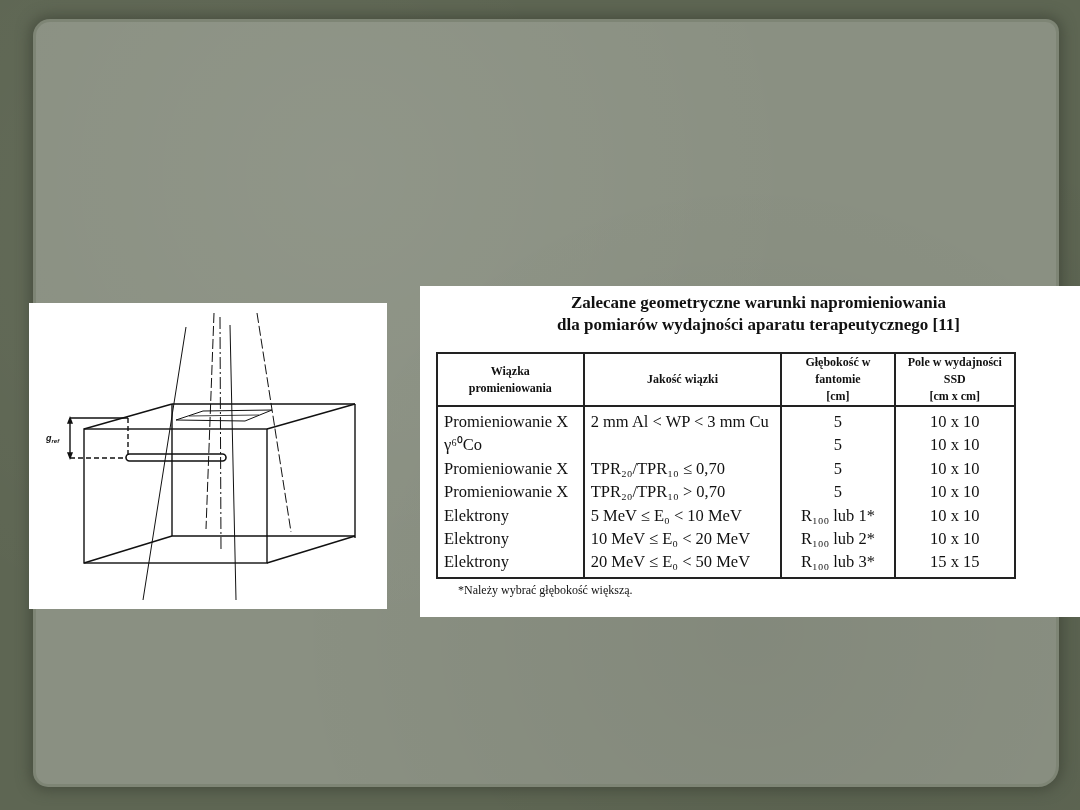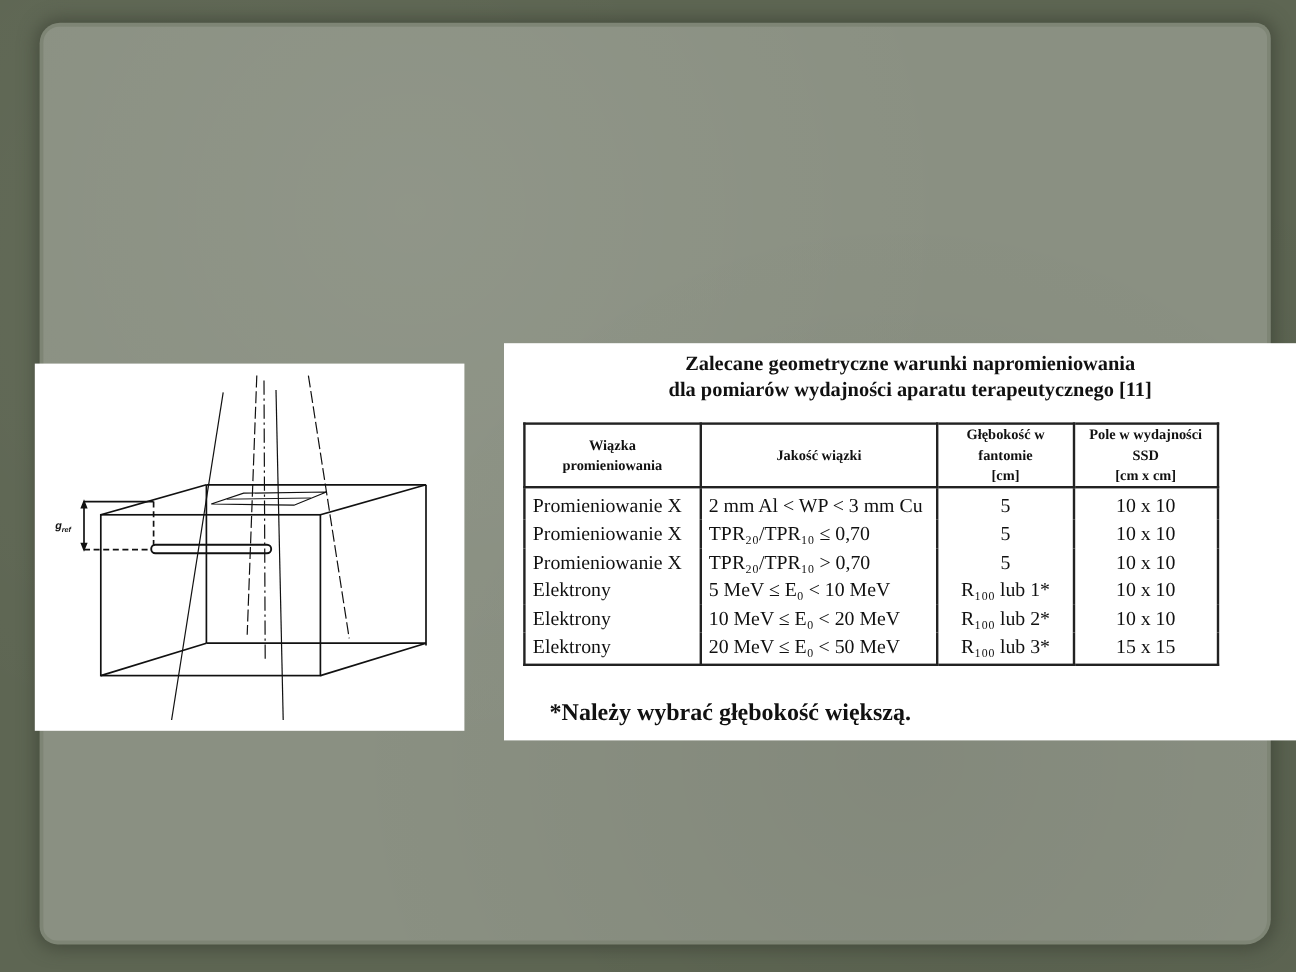--- a/index.html
+++ b/index.html
@@ -44,21 +44,21 @@
     }
     table.params td {
       border-left: 2px solid #222; border-right: 2px solid #222;
       padding: 0 6px; line-height: 23.4px; height: 23.4px; white-space: nowrap;
     }
     table.params tbody tr:first-child td { padding-top: 3px; }
     table.params tbody tr:last-child td { border-bottom: 2px solid #222; padding-bottom: 3px; }
     td.c-depth, td.c-field { text-align: center; }
     .it { }
     .footnote {
-      position: absolute; left: 38px; top: 297px; font-weight: bold; font-size: 20px;
+      position: absolute; left: 38px; top: 297px; font-weight: normal; font-size: 12px;
     }
   </style>
 </head>
 <body>
 
 <div class="slide-panel"></div>
 
 <div class="diagram-box">
   <svg width="358" height="306" viewBox="0 0 358 306">
     <g stroke="#111" fill="none" stroke-width="1.4">
@@ -119,20 +119,26 @@
       </tr>
     </thead>
     <tbody>
       <tr>
         <td><span>Promieniowanie</span> <span class="it">X</span></td>
         <td>2 mm Al &lt; WP &lt; 3 mm Cu</td>
         <td class="c-depth">5</td>
         <td class="c-field">10 x 10</td>
       </tr>
       <tr>
+        <td><span>γ⁶⁰Co</span> <span class="it"></span></td>
+        <td></td>
+        <td class="c-depth">5</td>
+        <td class="c-field">10 x 10</td>
+      </tr>
+      <tr>
         <td><span>Promieniowanie</span> <span class="it">X</span></td>
         <td class="it">TPR₂₀/TPR₁₀ ≤ 0,70</td>
         <td class="c-depth">5</td>
         <td class="c-field">10 x 10</td>
       </tr>
       <tr>
         <td><span>Promieniowanie</span> <span class="it">X</span></td>
         <td class="it">TPR₂₀/TPR₁₀ &gt; 0,70</td>
         <td class="c-depth">5</td>
         <td class="c-field">10 x 10</td>

